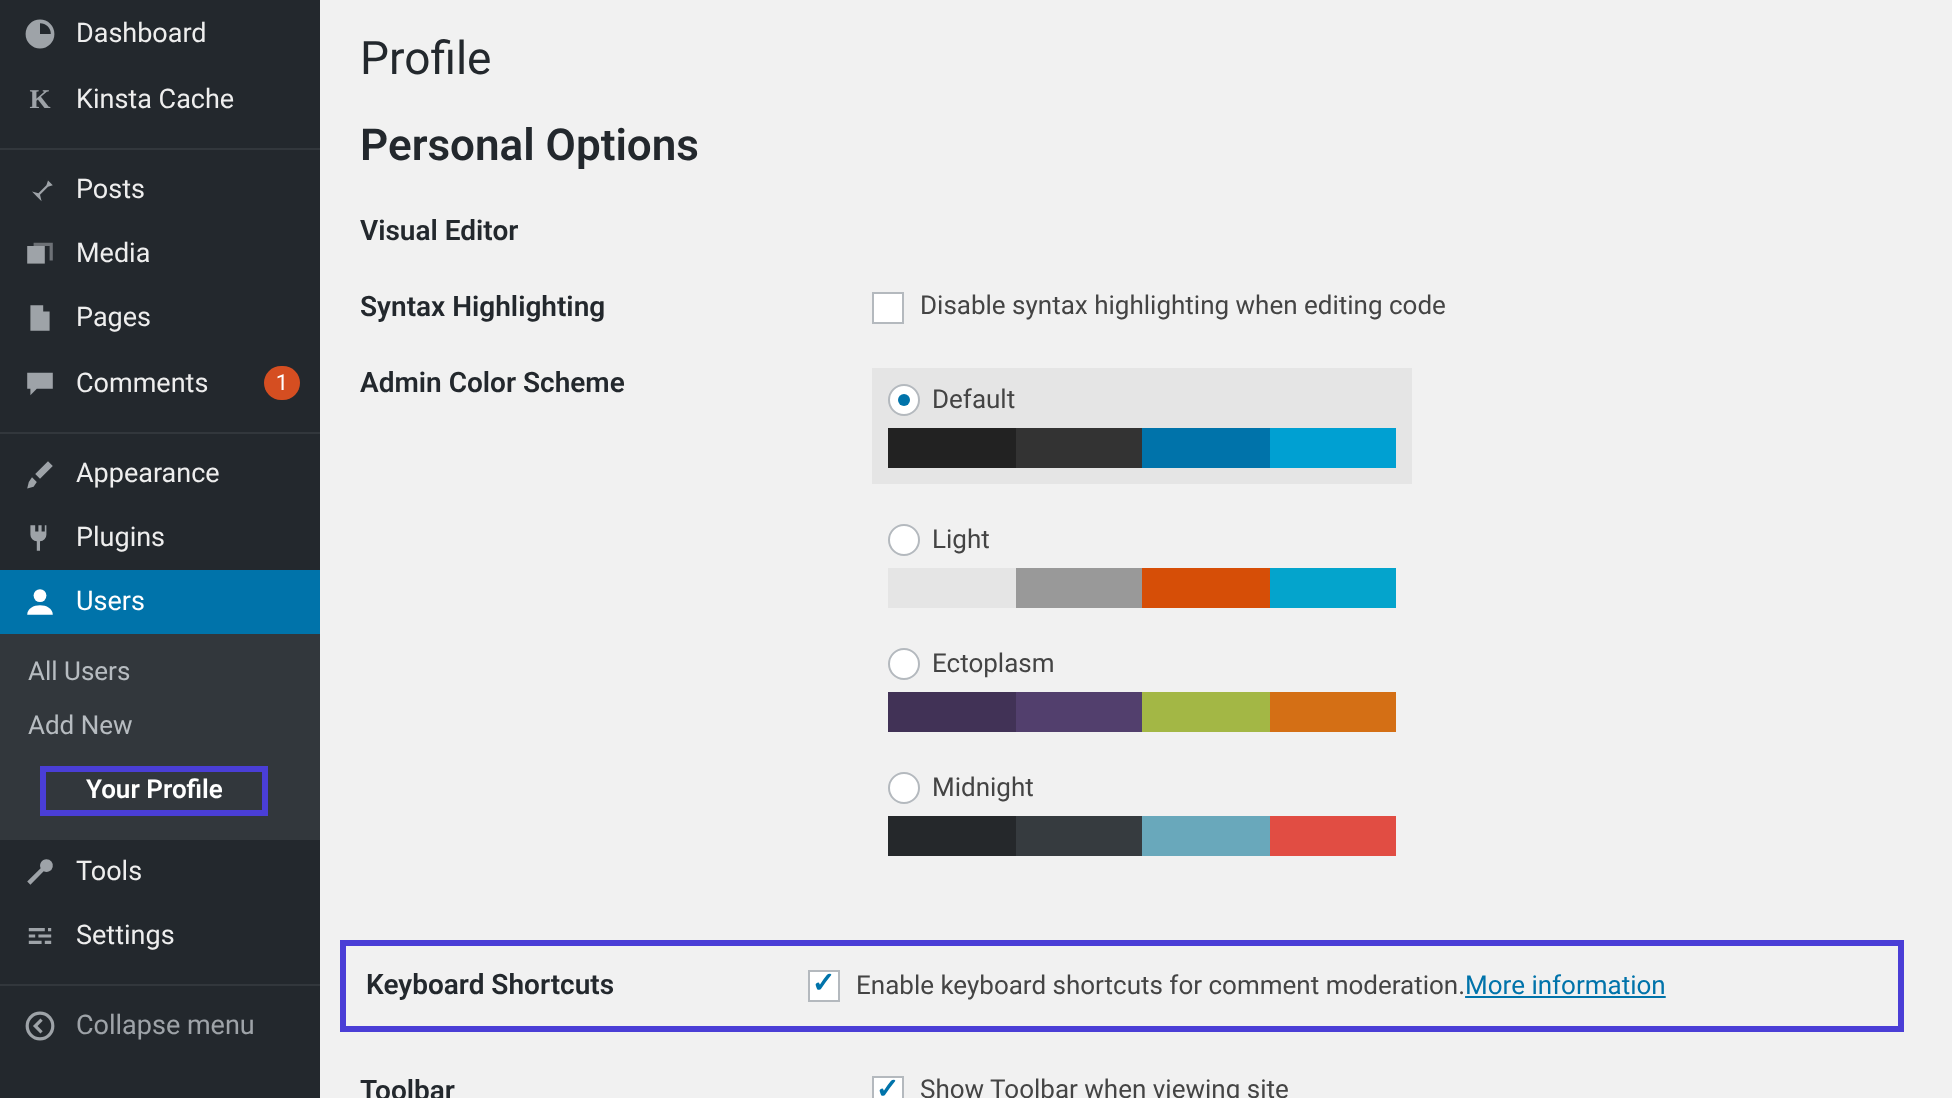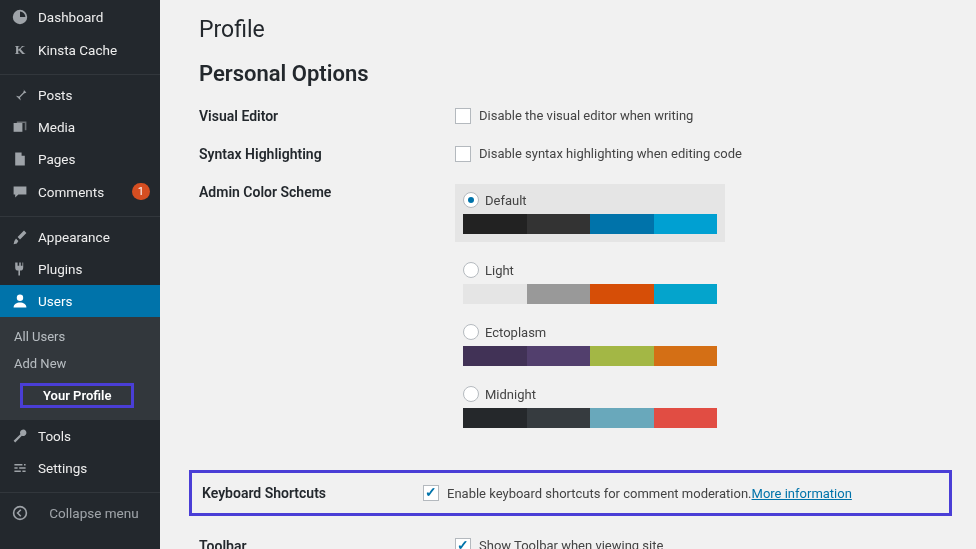--- a/index.html
+++ b/index.html
@@ -77,21 +77,20 @@
   border-radius: 10px;
   padding: 0 6px;
   font-size: 11px;
   margin-left: 4px;
   line-height: 17px;
 }
 .content {
   flex: 1;
   padding: 10px 20px;
   overflow: auto;
-  margin-left: 19px;
 }
 h1.page-title {
   font-size: 23px;
   font-weight: 400;
   color: #23282d;
   margin: 6px 0 18px 0;
 }
 h2.section { font-size: 22px; font-weight: 600; color: #23282d; margin: 14px 0 18px 0; }
 .form-row { display: flex; margin: 22px 0; gap: 36px; }
 .form-label { width: 220px; font-size: 14px; font-weight: 600; color: #23282d; }
@@ -142,21 +141,21 @@
 .scheme-block:not(.sel) { padding:0 8px; }
 .highlight-row {
   border: 3px solid #4a3ed6;
   padding: 12px 10px;
   display: flex;
   margin: 6px 0 14px -10px;
   width: calc(100% + 6px);
   gap: 11px;
 }
 a.link { color: #0073aa; }
-.collapse { color: rgba(240,245,250,0.6); text-align: center; }
+.collapse { color: rgba(240,245,250,0.6); }
 </style>
 </head>
 <body>
 
 <div class="sidebar">
   <div class="menu-item">
     <span class="menu-icon">
         <svg width="18" height="18" viewBox="0 0 20 20" fill="currentColor">
           <path d="M10 2a8 8 0 100 16 8 8 0 000-16zm0 2a6 6 0 016 6h-6V4z"></path>
         </svg>
@@ -260,24 +259,20 @@
     <span class="menu-label">Collapse menu</span>
   </div>
 </div>
 
 <div class="content">
   <h1 class="page-title">Profile</h1>
   <h2 class="section">Personal Options</h2>
 
   <div class="form-row">
     <div class="form-label">Visual Editor</div>
-    <div class="form-field">
-      <span class="chk"></span>
-      <span>Disable the visual editor when writing</span>
-    </div>
   </div>
 
   <div class="form-row">
     <div class="form-label">Syntax Highlighting</div>
     <div class="form-field">
       <span class="chk"></span>
       <span>Disable syntax highlighting when editing code</span>
     </div>
   </div>
 

